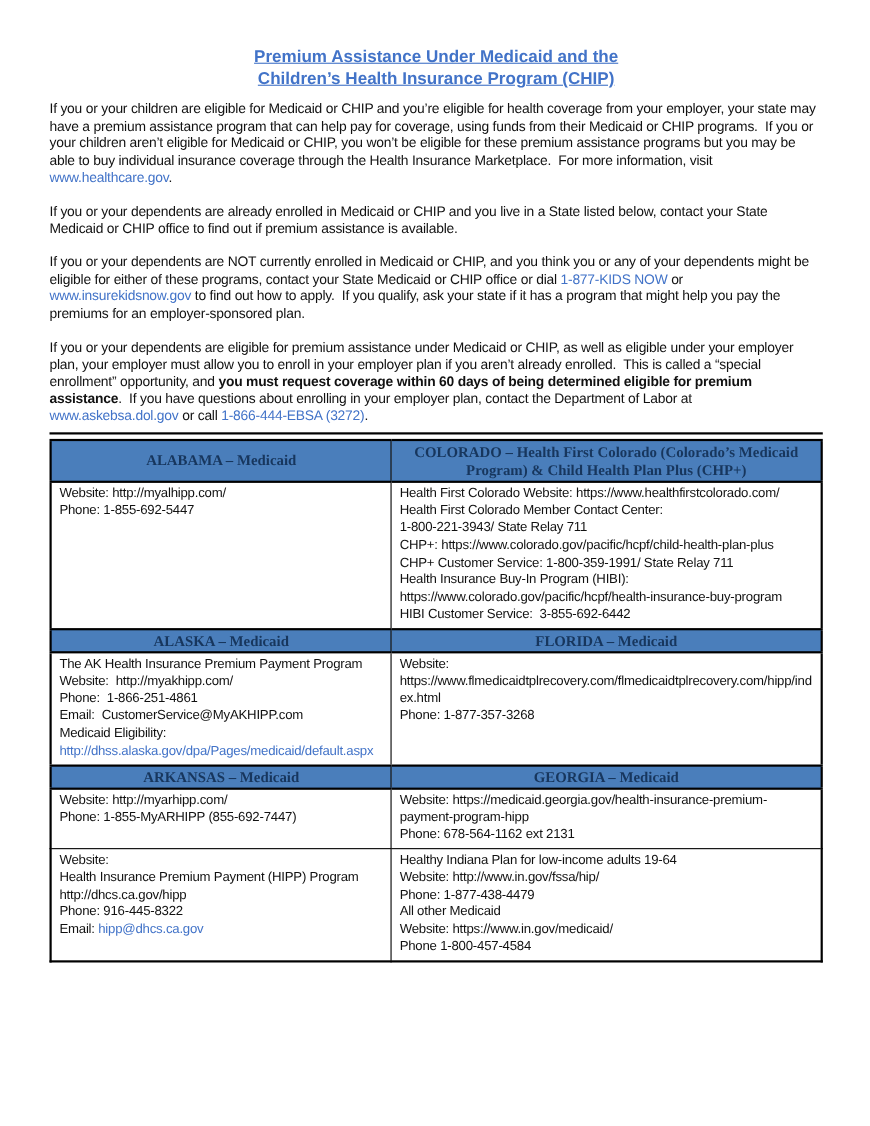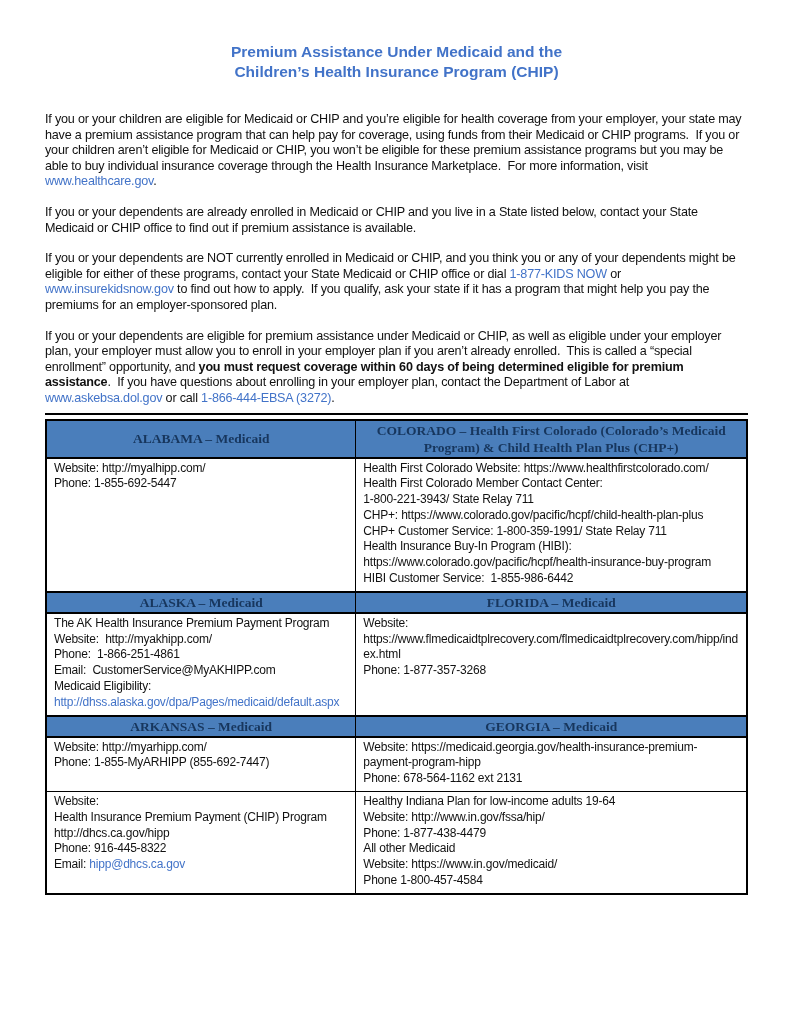--- a/index.html
+++ b/index.html
@@ -20,21 +20,22 @@
   .page{
     width:791px;height:1024px;
     padding:42px 43px 0 45px;
   }
   .title{
     text-align:center;
     color:var(--accent-blue);
     font-size:15.5px;
     line-height:20px;
     font-weight:700;
-    margin-bottom:30px;
+    margin-bottom:10px;
+    text-decoration:underline;
   }
   .title .tline{display:block;}
   .para{
     font-size:12.6px;
     line-height:15.6px;
     letter-spacing:-0.2px;
     white-space:pre-wrap;
     margin-bottom:15px;
   }
   .para.tight{margin-bottom:6px;}
@@ -115,21 +116,21 @@
             <div class="cell-line"><span class="seg-plain">Phone: 1-855-692-5447</span></div>
           </td>
           <td>
             <div class="cell-line"><span class="seg-plain">Health First Colorado Website: https://www.healthfirstcolorado.com/</span></div>
             <div class="cell-line"><span class="seg-plain">Health First Colorado Member Contact Center:</span></div>
             <div class="cell-line"><span class="seg-plain">1-800-221-3943/ State Relay 711</span></div>
             <div class="cell-line"><span class="seg-plain">CHP+: https://www.colorado.gov/pacific/hcpf/child-health-plan-plus</span></div>
             <div class="cell-line"><span class="seg-plain">CHP+ Customer Service: 1-800-359-1991/ State Relay 711</span></div>
             <div class="cell-line"><span class="seg-plain">Health Insurance Buy-In Program (HIBI):</span></div>
             <div class="cell-line"><span class="seg-plain">https://www.colorado.gov/pacific/hcpf/health-insurance-buy-program</span></div>
-            <div class="cell-line"><span class="seg-plain">HIBI Customer Service:  1-855-986-6442</span></div>
+            <div class="cell-line"><span class="seg-plain">HIBI Customer Service:  3-855-692-6442</span></div>
           </td>
         </tr>
         <tr>
           <th>ALASKA – Medicaid</th>
           <th>FLORIDA – Medicaid</th>
         </tr>
         <tr>
           <td>
             <div class="cell-line"><span class="seg-plain">The AK Health Insurance Premium Payment Program</span></div>
             <div class="cell-line"><span class="seg-plain">Website:  http://myakhipp.com/</span></div>
@@ -154,21 +155,21 @@
             <div class="cell-line"><span class="seg-plain">Phone: 1-855-MyARHIPP (855-692-7447)</span></div>
           </td>
           <td>
             <div class="cell-line"><span class="seg-plain">Website: https://medicaid.georgia.gov/health-insurance-premium-payment-program-hipp</span></div>
             <div class="cell-line"><span class="seg-plain">Phone: 678-564-1162 ext 2131</span></div>
           </td>
         </tr>
         <tr>
           <td>
             <div class="cell-line"><span class="seg-plain">Website:</span></div>
-            <div class="cell-line"><span class="seg-plain">Health Insurance Premium Payment (CHIP) Program</span></div>
+            <div class="cell-line"><span class="seg-plain">Health Insurance Premium Payment (HIPP) Program</span></div>
             <div class="cell-line"><span class="seg-plain">http://dhcs.ca.gov/hipp</span></div>
             <div class="cell-line"><span class="seg-plain">Phone: 916-445-8322</span></div>
             <div class="cell-line"><span class="seg-plain">Email: </span><span class="seg-linku">hipp@dhcs.ca.gov</span></div>
           </td>
           <td>
             <div class="cell-line"><span class="seg-plain">Healthy Indiana Plan for low-income adults 19-64</span></div>
             <div class="cell-line"><span class="seg-plain">Website: http://www.in.gov/fssa/hip/</span></div>
             <div class="cell-line"><span class="seg-plain">Phone: 1-877-438-4479</span></div>
             <div class="cell-line"><span class="seg-plain">All other Medicaid</span></div>
             <div class="cell-line"><span class="seg-plain">Website: https://www.in.gov/medicaid/</span></div>

